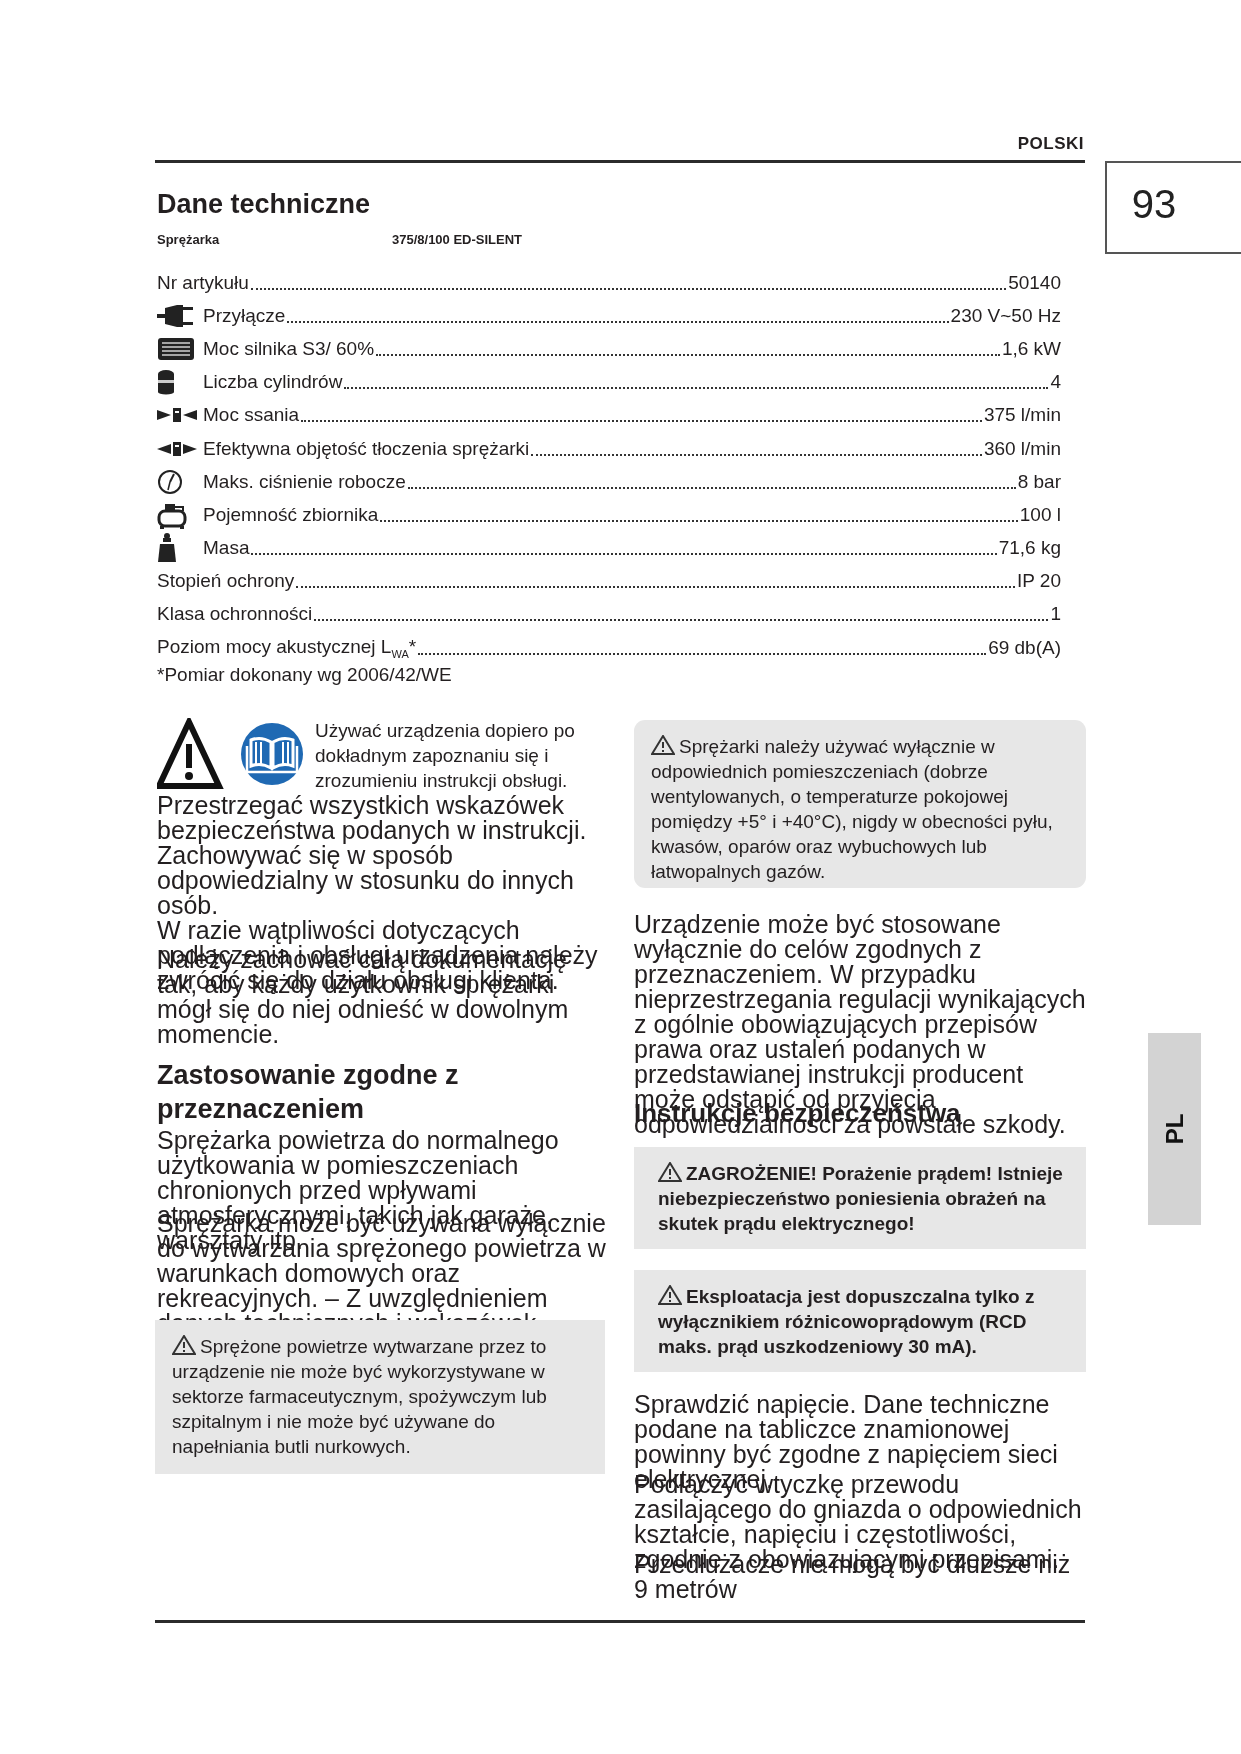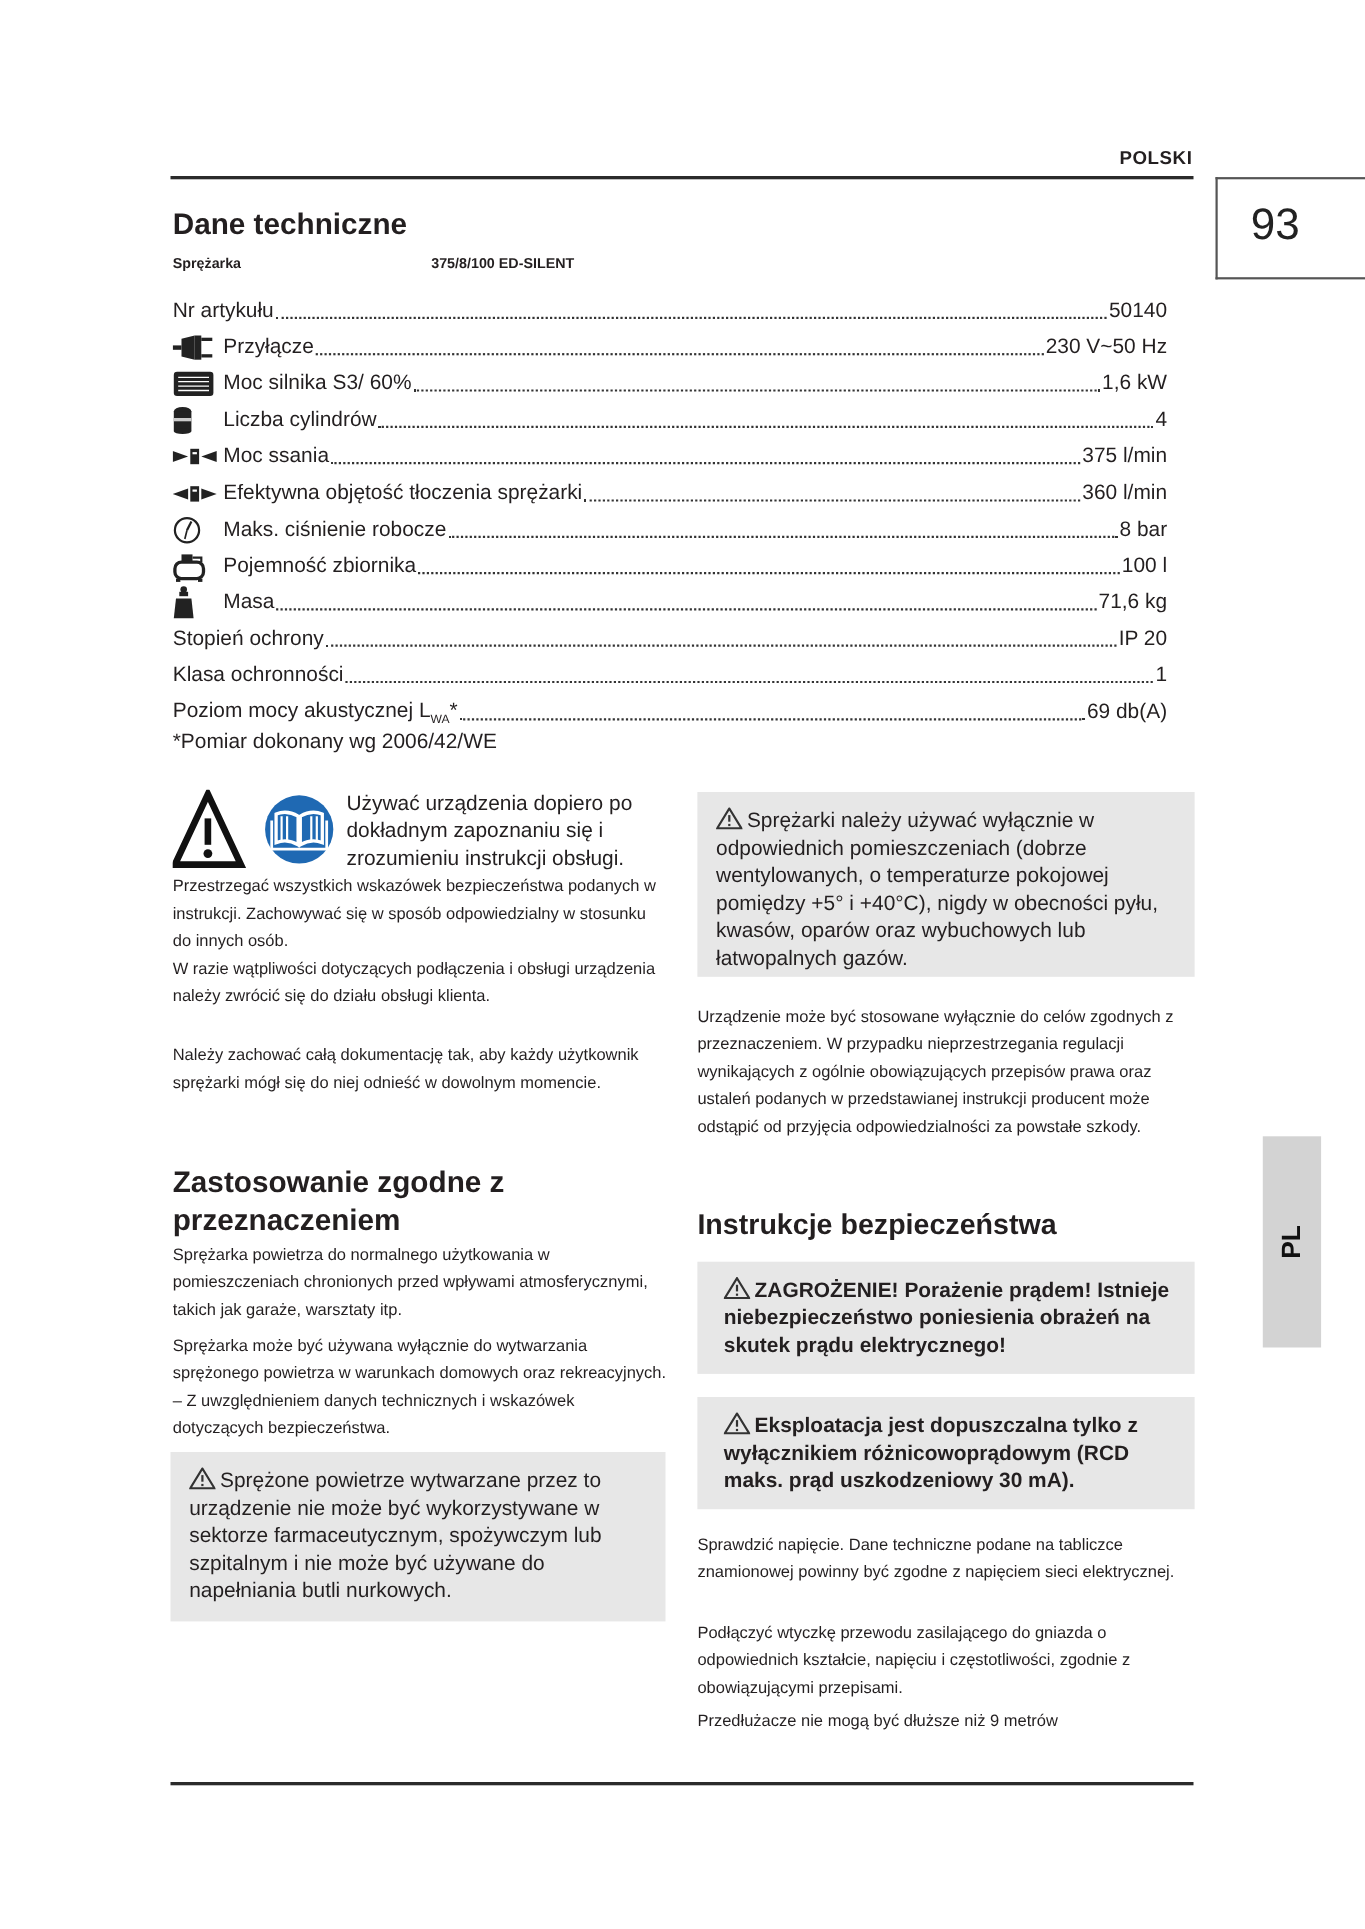--- a/index.html
+++ b/index.html
@@ -8,21 +8,21 @@
   .abs { position: absolute; }
 
   .lang-header { left: 900px; top: 134px; width: 184px; text-align: right;
                  font-weight: bold; font-size: 17px; letter-spacing: 0.5px; }
   .rule-top { left: 155px; top: 160px; width: 930px; height: 3px; background: #2b2b2b; }
   .rule-bottom { left: 155px; top: 1620px; width: 930px; height: 3px; background: #2b2b2b; }
 
   .page-box { left: 1105px; top: 161px; width: 136px; height: 93px;
               border-top: 2px solid #555; border-left: 2px solid #555; border-bottom: 2px solid #555;
               box-sizing: border-box; }
-  .page-num { left: 1105px; top: 182px; width: 98px; font-size: 40px; color: #222; padding-left: 32px; }
+  .page-num { left: 1105px; top: 182px; width: 98px; text-align: center; font-size: 40px; color: #222; }
 
   .lang-tab { left: 1148px; top: 1033px; width: 53px; height: 192px; background: #d3d3d3; }
   .lang-tab-label { position: absolute; left: 50%; top: 50%; transform: translate(-50%,-50%) rotate(-90deg);
                     font-weight: bold; font-size: 24px; color: #111; }
 
   .h1 { font-weight: bold; font-size: 27px; color: #231f20; }
   .title { left: 157px; top: 189px; }
   .model-row { left: 157px; top: 232px; width: 700px; font-weight: bold; font-size: 13px; }
   .model-row .model-val { position: absolute; left: 235px; top: 0; }
 
@@ -30,21 +30,21 @@
   .spec-row { position: relative; height: 33.2px; display: flex; align-items: center; font-size: 19px; }
   .spec-icon { width: 46px; flex: 0 0 46px; height: 28px; display: flex; align-items: center; justify-content: flex-start; }
   .spec-label { white-space: nowrap; }
   .spec-dots { flex: 1 1 auto; border-bottom: 2px dotted #333; margin: 0 2px; height: 0; transform: translateY(6px); }
   .spec-val { white-space: nowrap; text-align: right; }
   .sub { font-size: 11px; vertical-align: -5px; }
   .footnote { left: 157px; top: 664px; font-size: 19px; }
 
   .col-left { left: 157px; width: 450px; }
   .col-right { left: 634px; width: 452px; }
-  .para { font-size: 15px; line-height: 25px; }
+  .para { font-size: 25px; line-height: 25px; }
   .gray-box { background: #e7e7e7; box-sizing: border-box; padding: 14px 16px 14px 17px; font-size: 19px; line-height: 25px; }
   .bold { font-weight: bold; padding-left: 24px; }
   .warn-glyph { display: inline-block; width: 24px; height: 20px; vertical-align: -2px; margin-right: 4px; }
 
   .safety-icons { left: 157px; top: 718px; }
   .intro-text { left: 315px; top: 718px; width: 300px; font-size: 19px; line-height: 25px; }
 </style>
 </head>
 <body>
 
@@ -224,21 +224,21 @@
 <div class="abs col-left para" style="top:1211px;">Sprężarka może być używana wyłącznie do wytwarzania sprężonego powietrza w warunkach domowych oraz rekreacyjnych. – Z uwzględnieniem danych technicznych i wskazówek dotyczących bezpieczeństwa.</div>
 
 <div class="abs gray-box" style="left:155px; top:1320px; width:450px; height:154px;">
   <svg class="warn-glyph" viewBox="0 0 24 20">
       <polygon points="12,1 23,19 1,19" fill="none" stroke="#333" stroke-width="2"></polygon>
       <rect x="11" y="7" width="2" height="6" fill="#333"></rect>
       <rect x="11" y="15" width="2" height="2" fill="#333"></rect>
     </svg><span>Sprężone powietrze wytwarzane przez to urządzenie nie może być wykorzystywane w sektorze farmaceutycznym, spożywczym lub szpitalnym i nie może być używane do napełniania butli nurkowych.</span>
 </div>
 
-<div class="abs gray-box" style="left:634px; top:720px; width:452px; height:168px;">
+<div class="abs gray-box" style="left:634px; top:720px; width:452px; height:168px;border-radius:11px;">
   <svg class="warn-glyph" viewBox="0 0 24 20">
       <polygon points="12,1 23,19 1,19" fill="none" stroke="#333" stroke-width="2"></polygon>
       <rect x="11" y="7" width="2" height="6" fill="#333"></rect>
       <rect x="11" y="15" width="2" height="2" fill="#333"></rect>
     </svg><span>Sprężarki należy używać wyłącznie w odpowiednich pomieszczeniach (dobrze wentylowanych, o temperaturze pokojowej pomiędzy +5° i +40°C), nigdy w obecności pyłu, kwasów, oparów oraz wybuchowych lub łatwopalnych gazów.</span>
 </div>
 <div class="abs col-right para" style="top:912px;">Urządzenie może być stosowane wyłącznie do celów zgodnych z przeznaczeniem. W przypadku nieprzestrzegania regulacji wynikających z ogólnie obowiązujących przepisów prawa oraz ustaleń podanych w przedstawianej instrukcji producent może odstąpić od przyjęcia odpowiedzialności za powstałe szkody.</div>
 <div class="abs col-right h1" style="top:1098px; font-size:26px;">Instrukcje bezpieczeństwa</div>
 
 <div class="abs gray-box bold" style="left:634px; top:1147px; width:452px; height:102px;">

